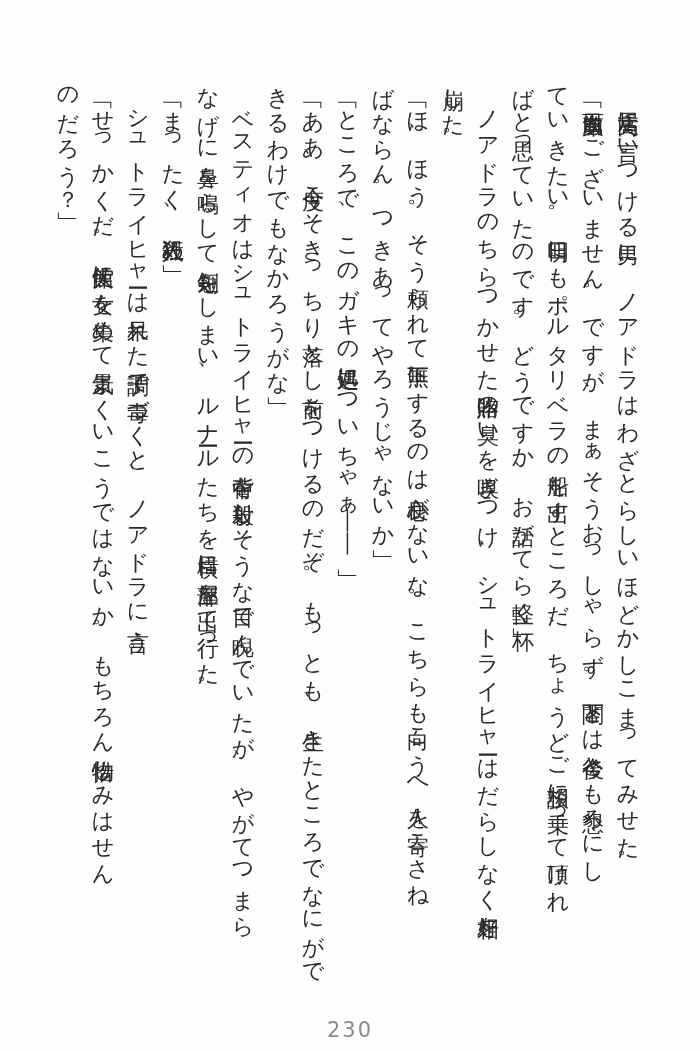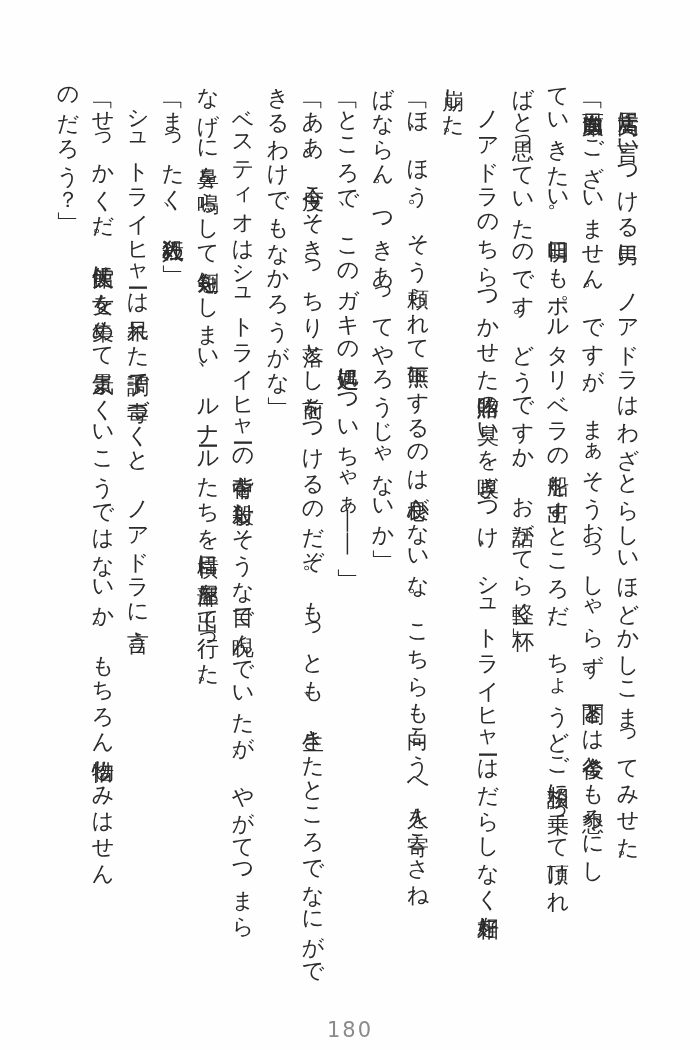--- a/index.html
+++ b/index.html
@@ -62,14 +62,14 @@
       <p class="indent">「ところで、このガキの処遇についちゃぁ――」</p>
       <p class="indent">「ああ、今度こそきっちり落とし前をつけるのだぞ。もっとも、生きたところでなにがで</p>
       <p>きるわけでもなかろうがな」</p>
       <p class="indent">ベスティオはシュトライヒャーの背中を射殺しそうな目で睨んでいたが、やがてつまら</p>
       <p>なげに鼻を鳴らして短剣をしまい、ルナールたちを横目に部屋を出て行った。</p>
       <p class="indent">「まったく、殺人狂め」</p>
       <p class="indent">シュトライヒャーは呆れた調子で毒づくと、ノアドラに言う。</p>
       <p class="indent">「せっかくだ。大使館に女を集めて景気よくいこうではないか。もちろん物惜しみはせん</p>
       <p>のだろう？」</p>
     </div>
-  <div class="page-number" style="color: rgb(138, 138, 138);">180</div>
+  <div class="page-number" style="color: rgb(138, 138, 138);">230</div>
 </div>
 
 </body></html>

